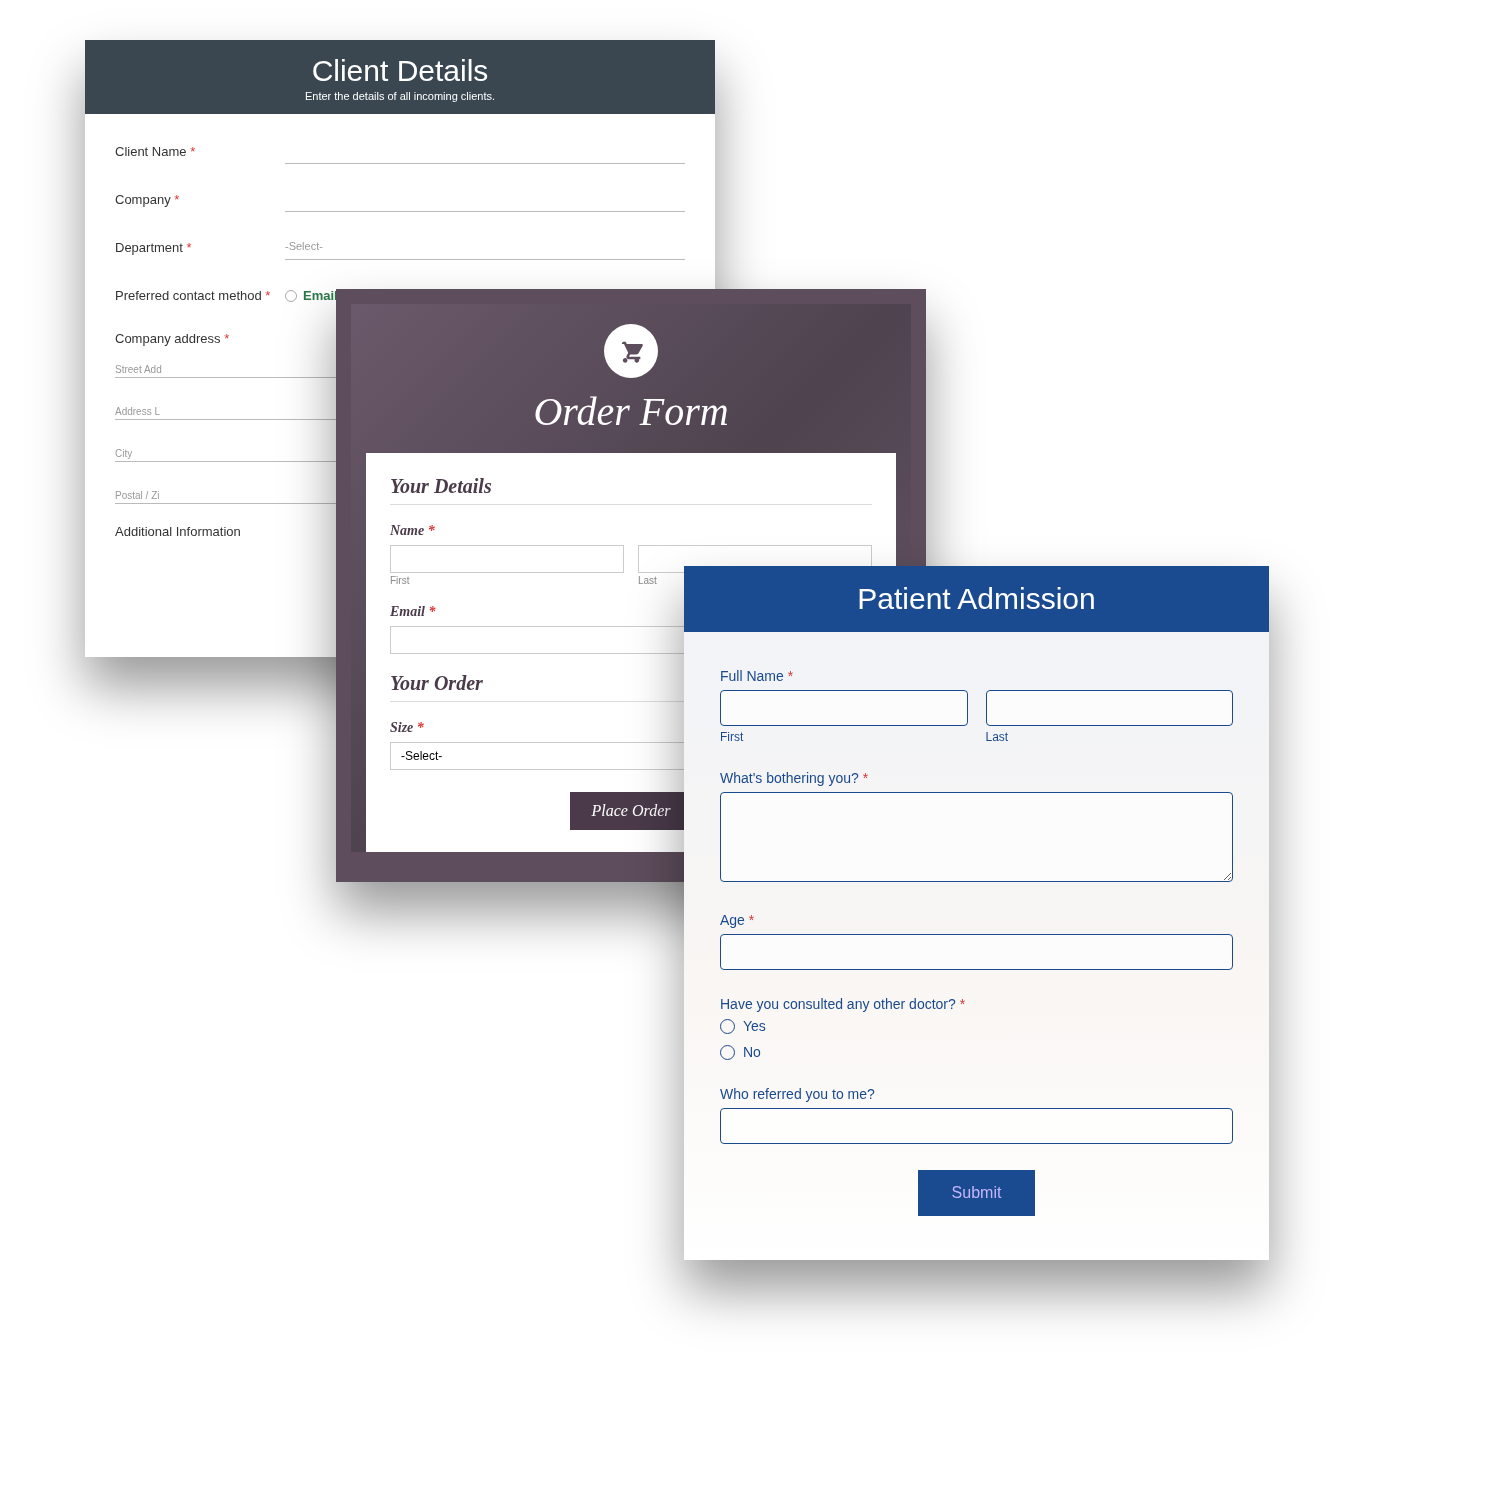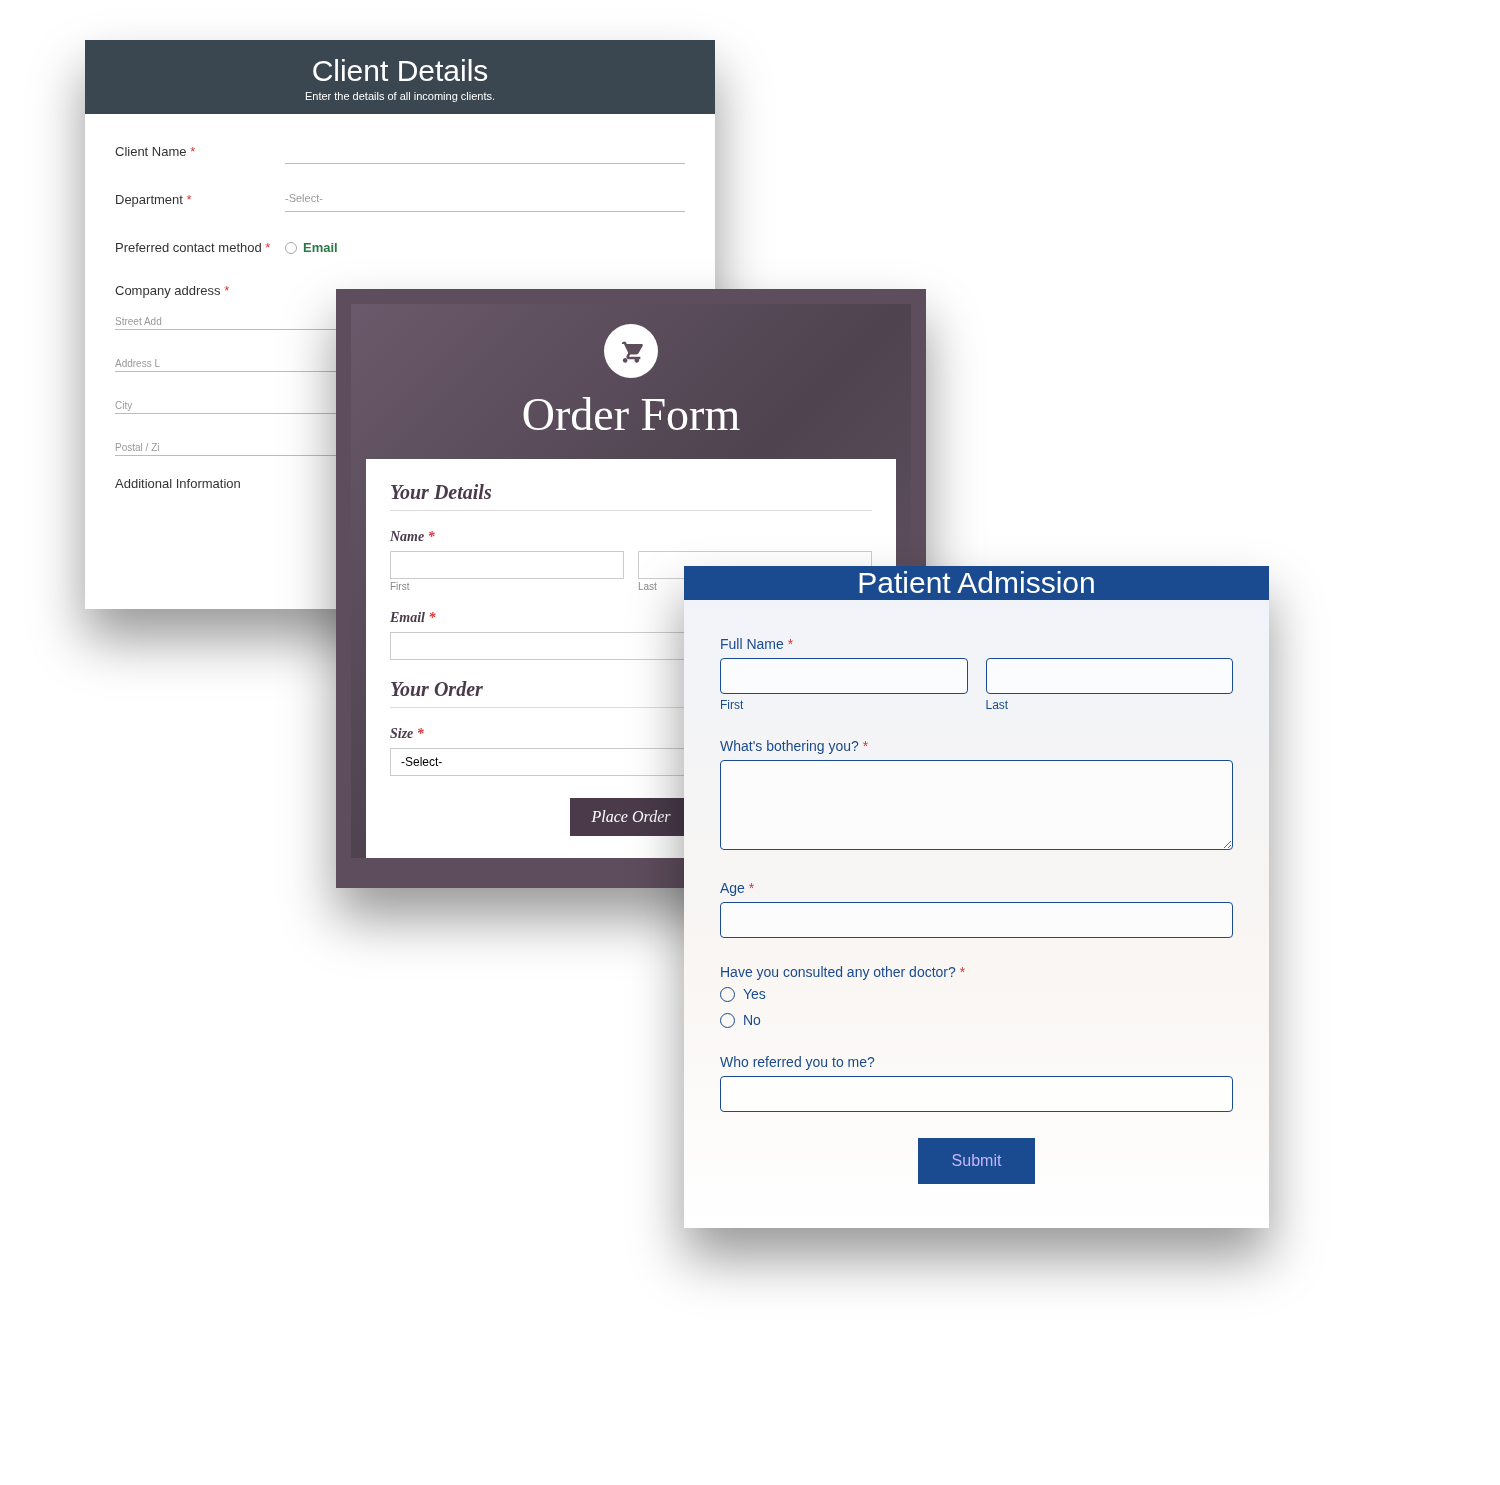--- a/index.html
+++ b/index.html
@@ -132,21 +132,22 @@
     background: #fff;
     border-radius: 50%;
     margin: 0 auto 10px;
     display: flex;
     align-items: center;
     justify-content: center;
   }
   .form2-icon svg { width: 28px; height: 28px; fill: #5e4d5c; }
   .form2-title {
     font-family: 'Brush Script MT', cursive;
-    font-size: 46px;
+    font-size: 40px;
+    font-style: italic;
   }
   .form2-body {
     background: #fff;
     margin: 0 15px 15px;
     padding: 22px 24px;
   }
   .f2-section {
     font-family: Georgia, serif;
     font-style: italic;
     font-weight: bold;
@@ -227,20 +228,21 @@
     background: #fff;
     box-shadow: 0 30px 50px rgba(0,0,0,0.4);
   }
   .form3-bg {
     background: linear-gradient(180deg, rgba(230,235,245,0.6) 0%, rgba(245,240,235,0.6) 60%, rgba(255,255,255,0.8) 100%);
   }
   .form3-header {
     background: #1a4a8f;
     color: #fff;
     text-align: center;
+    padding: 16px;
     font-size: 30px;
     font-weight: 500;
   }
   .form3-body {
     padding: 36px 36px 44px;
   }
   .f3-label {
     color: #1a4a8f;
     font-size: 14px;
     margin-bottom: 6px;
@@ -309,20 +311,29 @@
       <div class="f1-row">
         <div class="f1-label">
           <span>Client Name</span>
           <span class="req">*</span>
         </div>
         <div class="f1-field-col">
             <div class="f1-underline"></div>
           </div>
       </div>
 
+      <div class="f1-row">
+        <div class="f1-label">
+          <span>Company</span>
+          <span class="req">*</span>
+        </div>
+        <div class="f1-field-col">
+            <div class="f1-underline"></div>
+          </div>
+      </div>
 
 
       <div class="f1-row">
         <div class="f1-label">
           <span>Department</span>
           <span class="req">*</span>
         </div>
         <div class="f1-field-col">
             <div class="f1-select-text">-Select-</div>
           </div>

